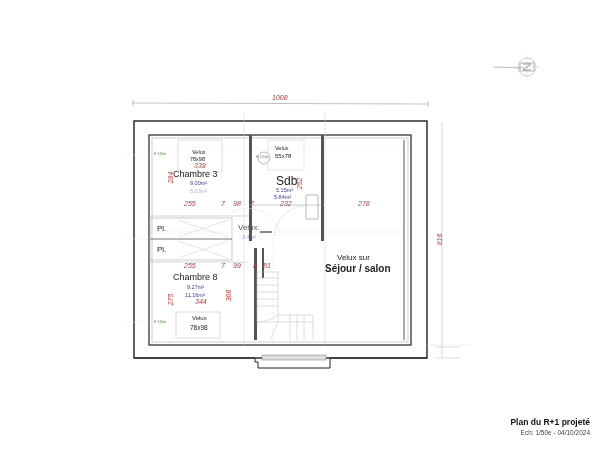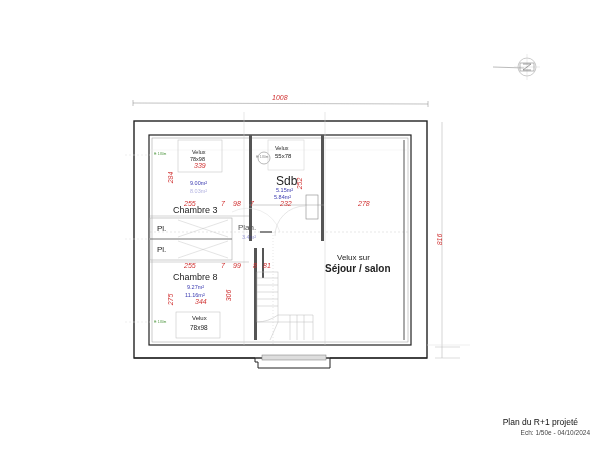--- a/index.html
+++ b/index.html
@@ -2,21 +2,21 @@
 <html><head>
 <meta charset="utf-8">
 <style>
   html,body{margin:0;padding:0;background:#fff;}
   body{width:600px;height:450px;position:relative;overflow:hidden;font-family:"Liberation Sans",sans-serif;}
   svg{position:absolute;left:0;top:0;}
   .lbl{position:absolute;white-space:nowrap;color:#222;}
   .dim{position:absolute;white-space:nowrap;color:#d03030;font-style:italic;font-size:7px;}
   .area{position:absolute;white-space:nowrap;color:#3a3ab0;font-size:5.5px;}
   .tiny{position:absolute;white-space:nowrap;color:#3a8a2a;font-size:3px;}
-  .title{position:absolute;right:22px;top:417px;font-weight:normal;font-size:8.5px;color:#111;text-align:center;}
+  .title{position:absolute;right:10px;top:417px;font-weight:bold;font-size:8.5px;color:#111;text-align:center;}
   .sub{position:absolute;right:10px;top:429px;font-size:6.5px;color:#444;}
 </style>
 </head>
 <body>
 
 <svg width="600" height="450">
 
   <line x1="133" y1="103" x2="428" y2="104" stroke="#999" stroke-width="0.6"></line>
   <line x1="133" y1="100" x2="133" y2="106" stroke="#999" stroke-width="0.6"></line>
   <line x1="428" y1="101" x2="428" y2="107" stroke="#999" stroke-width="0.6"></line>
@@ -103,21 +103,21 @@
   <rect x="520" y="63" width="14" height="8" fill="none" stroke="#888" stroke-width="0.6"></rect>
   <path d="M 523 64 L 531 64 L 523 70 L 531 70" fill="none" stroke="#777" stroke-width="0.7"></path>
 </svg>
 
 <div class="dim" style="left:272px;top:94px;">1008</div>
 <div class="dim" style="left:434px;top:236px;transform:rotate(-90deg);">816</div>
 
 <div class="lbl" style="left:192px;top:149px;font-size:5.5px;">Velux</div>
 <div class="lbl" style="left:190px;top:156px;font-size:5.5px;">78x98</div>
 <div class="dim" style="left:194px;top:162px;">339</div>
-<div class="lbl" style="left:173px;top:169px;font-size:9px;margin-top:36px;">Chambre 3</div>
+<div class="lbl" style="left:173px;top:169px;font-size:9px;">Chambre 3</div>
 <div class="area" style="left:190px;top:180px;">9.00m²</div>
 <div class="area" style="left:190px;top:188px;opacity:.4;">8.03m²</div>
 <div class="dim" style="left:165px;top:174px;transform:rotate(-90deg);">284</div>
 <div class="tiny" style="left:154px;top:152px;">H: 1.80m</div>
 
 <div class="dim" style="left:184px;top:200px;">255</div>
 <div class="dim" style="left:221px;top:200px;">7</div>
 <div class="dim" style="left:233px;top:200px;">98</div>
 <div class="dim" style="left:250px;top:200px;">7</div>
 
@@ -130,21 +130,21 @@
 <div class="dim" style="left:294px;top:180px;transform:rotate(-90deg);">252</div>
 <div class="tiny" style="left:256px;top:155px;color:#777;">H: 1.80m</div>
 
 <div class="dim" style="left:358px;top:200px;">278</div>
 <div class="lbl" style="left:337px;top:253px;font-size:8px;">Velux sur</div>
 <div class="lbl" style="left:325px;top:263px;font-size:10px;font-weight:bold;">Séjour / salon</div>
 
 <div class="lbl" style="left:157px;top:224px;font-size:8px;">Pl.</div>
 <div class="lbl" style="left:157px;top:245px;font-size:8px;">Pl.</div>
 
-<div class="lbl" style="left:238px;top:223px;font-size:8px;color:#555;">Plan.</div>
+<div class="lbl" style="left:238px;top:223px;font-size:8px;color:#555;">Velux.</div>
 <div class="area" style="left:242px;top:234px;opacity:.5;">3.4m²</div>
 
 <div class="dim" style="left:184px;top:262px;">255</div>
 <div class="dim" style="left:221px;top:262px;">7</div>
 <div class="dim" style="left:233px;top:262px;">99</div>
 <div class="dim" style="left:253px;top:262px;">8</div>
 <div class="dim" style="left:263px;top:262px;">81</div>
 
 <div class="lbl" style="left:173px;top:272px;font-size:9px;">Chambre 8</div>
 <div class="area" style="left:187px;top:284px;">9.27m²</div>

